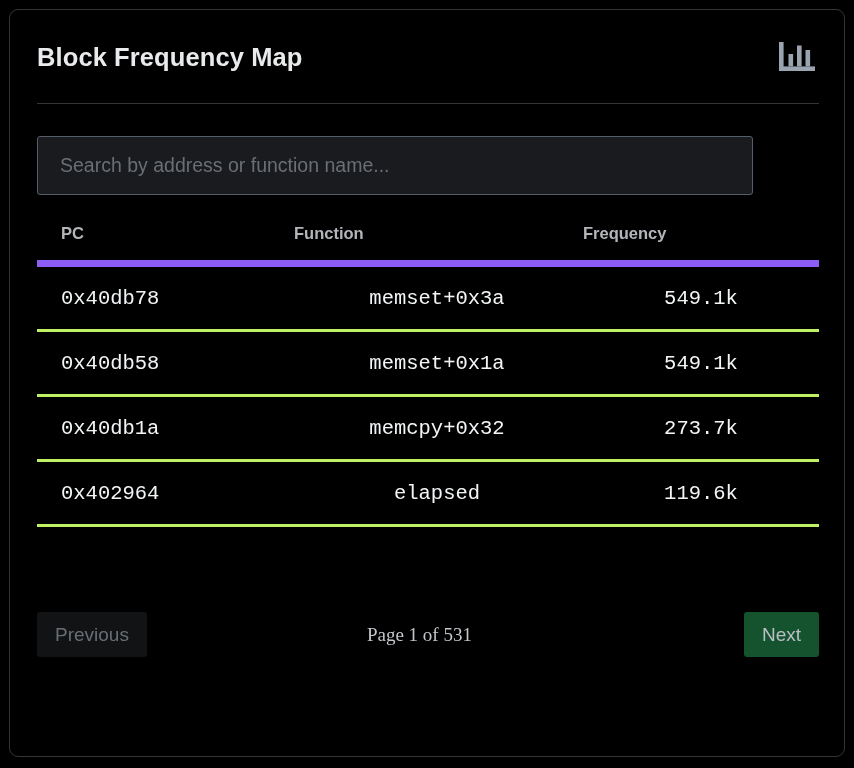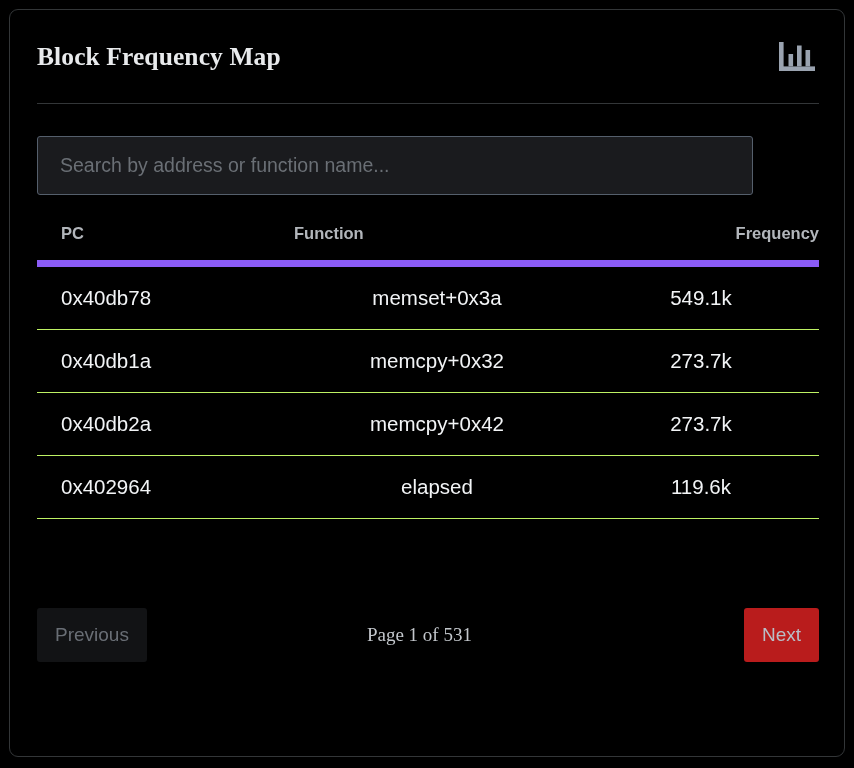--- a/index.html
+++ b/index.html
@@ -39,21 +39,20 @@
     display: flex;
     align-items: center;
     justify-content: space-between;
   }
   .page-title {
     font-size: 25.5px;
     font-weight: bold;
     color: #e8eaec;
     letter-spacing: 0.1px;
     white-space: nowrap;
-    font-family: Liberation Serif, serif;
   }
   .chart-icon {
     width: 40px;
     height: 34px;
     display: block;
   }
 
   .header-divider {
     position: absolute;
     left: 27px;
@@ -106,27 +105,27 @@
     text-align: left;
     padding: 0 0 17px 0;
     font-family: "Liberation Sans", sans-serif;
     font-size: 16.5px;
     font-weight: bold;
     color: #b2b6bb;
     border-bottom: 7px solid #8b5cf6;
   }
   .table thead th:first-child { padding-left: 24px; }
   .table thead th.fn   { padding-left: 2px; margin-left: 16px; }
-  .table thead th.freq { padding-left: 3px; text-align: right; }
+  .table thead th.freq { padding-left: 3px; }
 
   .table tbody td {
     height: 62px;
     padding: 0;
-    border-bottom: 1px solid #bef264;
-    font-family: Liberation Sans, sans-serif;
+    border-bottom: 3px solid #bef264;
+    font-family: Liberation Mono, monospace;
     font-size: 20.5px;
     color: #f2f4f6;
     white-space: nowrap;
     vertical-align: middle;
   }
   .table tbody td.pc   { padding-left: 24px; }
   .table tbody td.fn   { padding-left: 2px; text-align: center; }
   .table tbody td.freq { padding-left: 3px; text-align: center; }
 
   
@@ -136,33 +135,33 @@
     top: 602px;
     width: 782px;
     height: 45px;
     display: flex;
     align-items: center;
     justify-content: space-between;
   }
   .page-btn {
     border: none;
     border-radius: 3px;
-    height: 54px;
+    height: 45px;
     padding: 0 18px;
     font-family: "Liberation Sans", sans-serif;
     font-size: 19px;
     cursor: pointer;
     line-height: 45px;
   }
   .page-btn.prev {
     background: #121315;
     color: #696e75;
   }
   .page-btn.next {
-    background: #b91c1c;
+    background: #14532d;
     color: #b9bec7;
   }
   .page-status {
     font-family: Liberation Serif, serif;
     font-size: 19px;
     color: #c3c7cc;
     white-space: nowrap;
     margin-left: -52px;
   }
 </style>
@@ -203,27 +202,27 @@
         <th class="freq">Frequency</th>
       </tr>
     </thead>
     <tbody>
       <tr>
         <td class="pc">0x40db78</td>
         <td class="fn">memset+0x3a</td>
         <td class="freq">549.1k</td>
       </tr>
       <tr>
+        <td class="pc">0x40db58</td>
+        <td class="fn">memset+0x1a</td>
+        <td class="freq">549.1k</td>
+      </tr>
+      <tr>
         <td class="pc">0x40db1a</td>
         <td class="fn">memcpy+0x32</td>
-        <td class="freq">273.7k</td>
-      </tr>
-      <tr>
-        <td class="pc">0x40db2a</td>
-        <td class="fn">memcpy+0x42</td>
         <td class="freq">273.7k</td>
       </tr>
       <tr>
         <td class="pc">0x402964</td>
         <td class="fn">elapsed</td>
         <td class="freq">119.6k</td>
       </tr>
     </tbody>
   </table>
 

